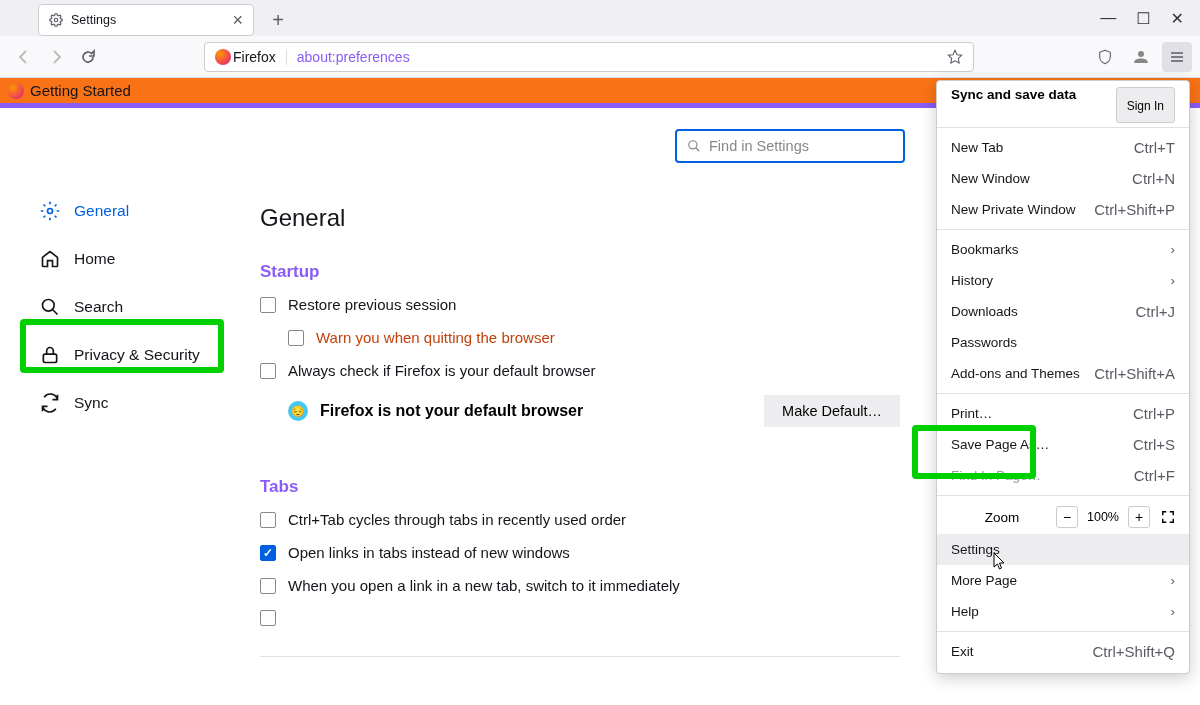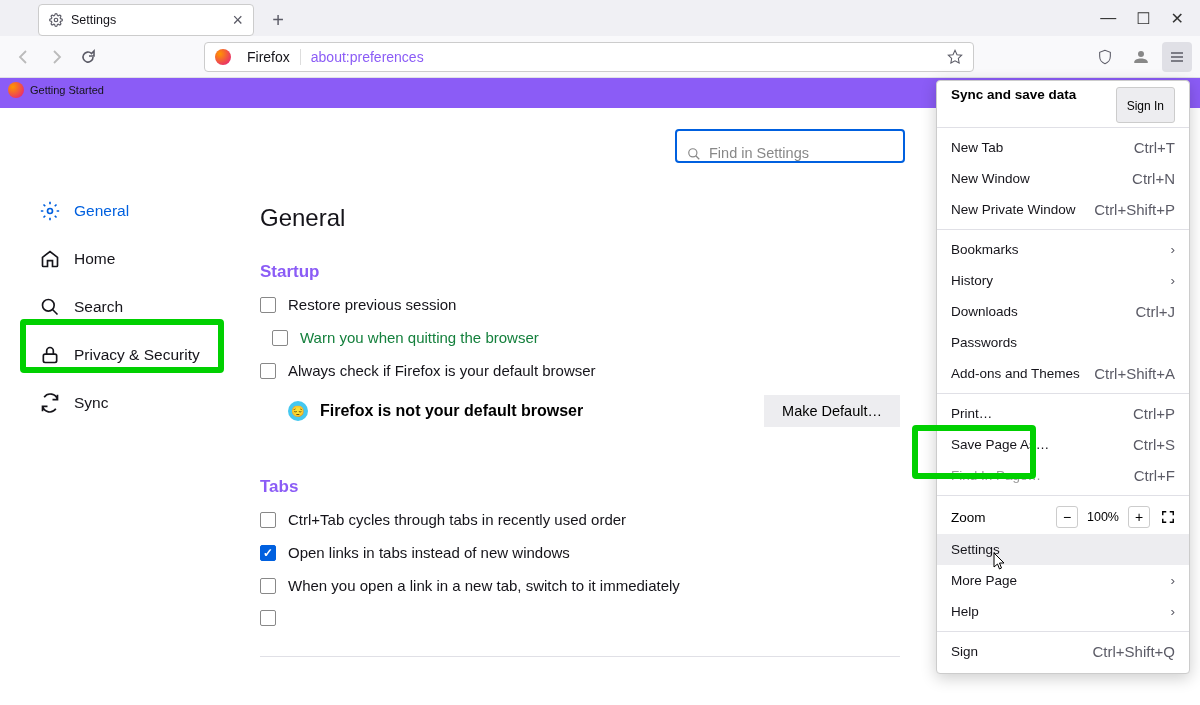--- a/index.html
+++ b/index.html
@@ -10,71 +10,71 @@
 .tab { width: 216px; height: 32px; background: #fff; border: 1px solid #ccc; border-radius: 4px; display: flex; align-items: center; padding: 0 10px; font-size: 12.5px; color: #15141a; }
 .tab .gear { margin-right: 8px; display:flex; }
 .tab .close { margin-left: auto; font-size: 18px; color:#5b5b66; line-height:1; }
 .newtab { width: 28px; height: 28px; display:flex; align-items:center; justify-content:center; color:#5b5b66; font-size:20px; margin-left:10px; margin-bottom:2px; }
 
 
 .toolbar { height: 42px; background: #f9f9fb; border-bottom:1px solid #e0e0e6; display:flex; align-items:center; padding: 0 8px; }
 .nav-btn { width:32px; height:32px; display:flex; align-items:center; justify-content:center; color:#5b5b66; }
 .nav-btn.disabled { color:#bbb; }
 .url-box { flex:1; max-width:770px; height:30px; background:#fff; border:1px solid #ccc; border-radius:4px; margin-left:100px; display:flex; align-items:center; font-size:14px; overflow:hidden; }
-.urlfx { padding:0 10px; display:flex; align-items:flex-end; gap:16px;}
+.urlfx { padding:0 10px; display:flex; align-items:flex-end; gap:2px;}
 .url-text { padding-left:10px; color:#8b5cf6; }
 .tb-right { margin-left:auto; display:flex; align-items:center; gap:6px;}
 .tb-icon { width:30px; height:30px; display:flex; align-items:center; justify-content:center; color:#5b5b66;}
 .tb-icon.menu { background:#e0e0e6; border-radius:4px;}
 
 
-.bookmarks { height:30px; background:#8b5cf6; border-bottom:7px solid #8b5cf6; display:flex; align-items:center; padding:0 8px; font-size:11px; color:#15141a;}
+.bookmarks { height:30px; background:#f97316; border-bottom:5px solid #8b5cf6; display:flex; align-items:center; padding:0 8px; font-size:15px; color:#15141a;}
 .bookmarks .fxlogo { width:16px; height:16px; margin-right:6px;}
 
 
 .content { position:absolute; top:109px; left:0; right:0; bottom:0; background:#fff; }
 
 
 .sidebar { position:absolute; left:30px; top:82px; width:200px; }
 .side-item { height:40px; display:flex; align-items:center; gap:14px; padding-left:10px; border-radius:4px; font-size:15.5px; color:#15141a; margin-bottom:8px;}
 .side-item.active { color:#0060df;}
 .side-item .icon { width:20px; height:20px; display:flex; align-items:center; justify-content:center;}
 
 
 .hl-green { border:6px solid #00d000; border-radius:4px; }
 .hl-privacy { position:absolute; left:20px; top:210px; width:204px; height:54px; pointer-events:none;}
 .hl-settings { position:absolute; left:912px; top:425px; width:124px; height:54px; pointer-events:none; z-index:50;}
 
 
 .main { position:absolute; left:260px; top:20px; right:0; padding-right:30px;}
-.search-box { float:right; margin-right:265px; width:230px; height:34px; border:2px solid #0060df; border-radius:4px; display:flex; align-items:flex-end; padding:0 10px; color:#888; font-size:14.5px;}
+.search-box { float:right; margin-right:265px; width:230px; height:34px; border:2px solid #0060df; border-radius:4px; display:flex; align-items:center; padding:0 10px; color:#888; font-size:14.5px;}
 .search-box svg { margin-right:8px;}
 h1 { font-size:24px; font-weight:500; color:#15141a; margin-top:75px; margin-bottom:30px;}
 h2 { font-size:17px; font-weight:600; color:#8b5cf6; margin-bottom:14px;}
 .opt { display:flex; align-items:center; gap:12px; font-size:15px; color:#15141a; margin-bottom:16px;text-align:right;}
-.opt.sub { margin-left:12px; color:#15803d;}
+.opt.sub { margin-left:28px; color:#c2410c;}
 .chk { width:16px; height:16px; border:1.5px solid #888; border-radius:2px; flex-shrink:0;}
 .chk.checked { background:#0060df; border-color:#0060df; display:flex; align-items:center; justify-content:center;}
 .chk.checked::after { content:"✓"; color:#fff; font-size:12px; font-weight:bold;}
 .default-row { display:flex; align-items:center; margin-left:28px; margin-bottom:50px;}
 .sad { width:20px; height:20px; background:#45c8f0; border-radius:50%; margin-right:12px; display:flex; align-items:center; justify-content:center; font-size:11px;}
 .make-default { margin-left:auto; margin-right:270px; background:#ededf0; border:none; padding:8px 18px; font-size:14.5px; border-radius:0;}
 hr.sep { border:none; border-top:1px solid #e0e0e6; margin-right:270px; margin-top:30px;}
 
 
 .appmenu { position:absolute; right:10px; top:80px; width:254px; background:#fff; border:1px solid #ccc; border-radius:4px; box-shadow:0 4px 16px rgba(0,0,0,.2); z-index:40; padding:6px 0; font-size:13.5px;}
 .menu-row { height:31px; display:flex; align-items:center; padding:0 14px; color:#15141a;}
 .menu-row:hover, .menu-row.hover { background:#ededf0;}
 .menu-row .short { margin-left:auto; color:#5b5b66; font-size:15px;}
 .menu-row .chev { margin-left:auto; color:#5b5b66;}
 .menu-row.dis { color:#999;}
 .menu-sep { height:1px; background:#e0e0e6; margin:4px 0;}
 .sync-row { height:36px; padding:0 14px; display:flex; font-weight:600;}
 .signin { margin-left:auto; background:#ededf0; border:1px solid #ccc; border-radius:3px; padding:11px 10px; font-size:12px; font-weight:400;}
-.zoom-row { height:34px; display:flex; align-items:center; padding:0 14px;}
+.zoom-row { height:34px; display:flex; align-items:center; padding:0 14px;text-align:center;}
 .zoom-row .zlab { flex:1;}
 .zoom-row .zbtn { width:22px; height:22px; border:1px solid #ccc; border-radius:3px; display:flex; align-items:center; justify-content:center; font-size:14px; margin:0 3px;}
 .zoom-row .zv { margin:0 6px; font-size:12.5px;}
 .zoom-row .fs { margin-left:8px;}
 
 .cursor { position:absolute; left:993px; top:552px; z-index:60; pointer-events:none;}
 
 svg { display:block; }
 </style>
 </head>
@@ -319,21 +319,21 @@
   <div class="menu-row">
       <span>More Page</span>
       <span class="chev">›</span>
     </div>
   <div class="menu-row">
       <span>Help</span>
       <span class="chev">›</span>
     </div>
   <div class="menu-sep"></div>
   <div class="menu-row">
-      <span>Sign</span>
+      <span>Exit</span>
       <span class="short">Ctrl+Shift+Q</span>
     </div>
 </div>
 
 <div class="hl-green hl-settings"></div>
 
 <span class="cursor">
   <svg width="14" height="18" viewBox="0 0 14 18">
       <path d="M1 1v14l3.5-3 2 5 2-1-2-5H11z" fill="#fff" stroke="#000" stroke-width="1"></path>
     </svg>

